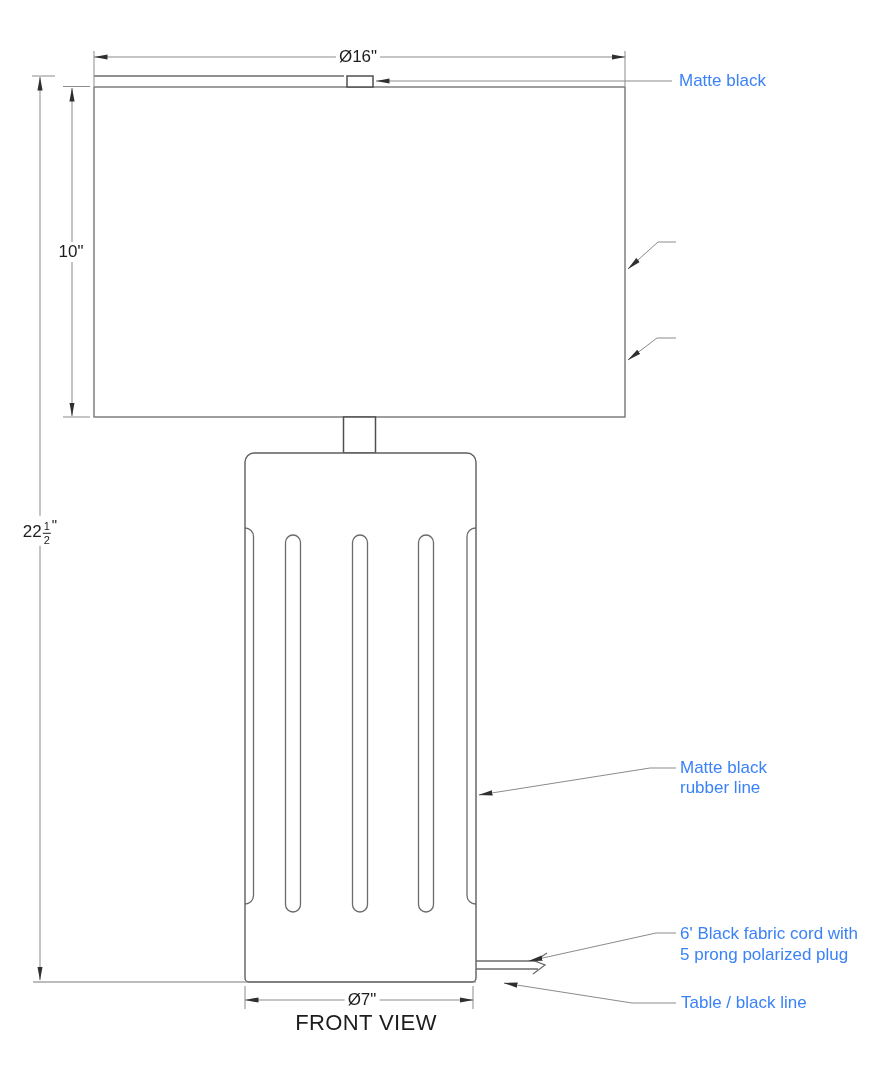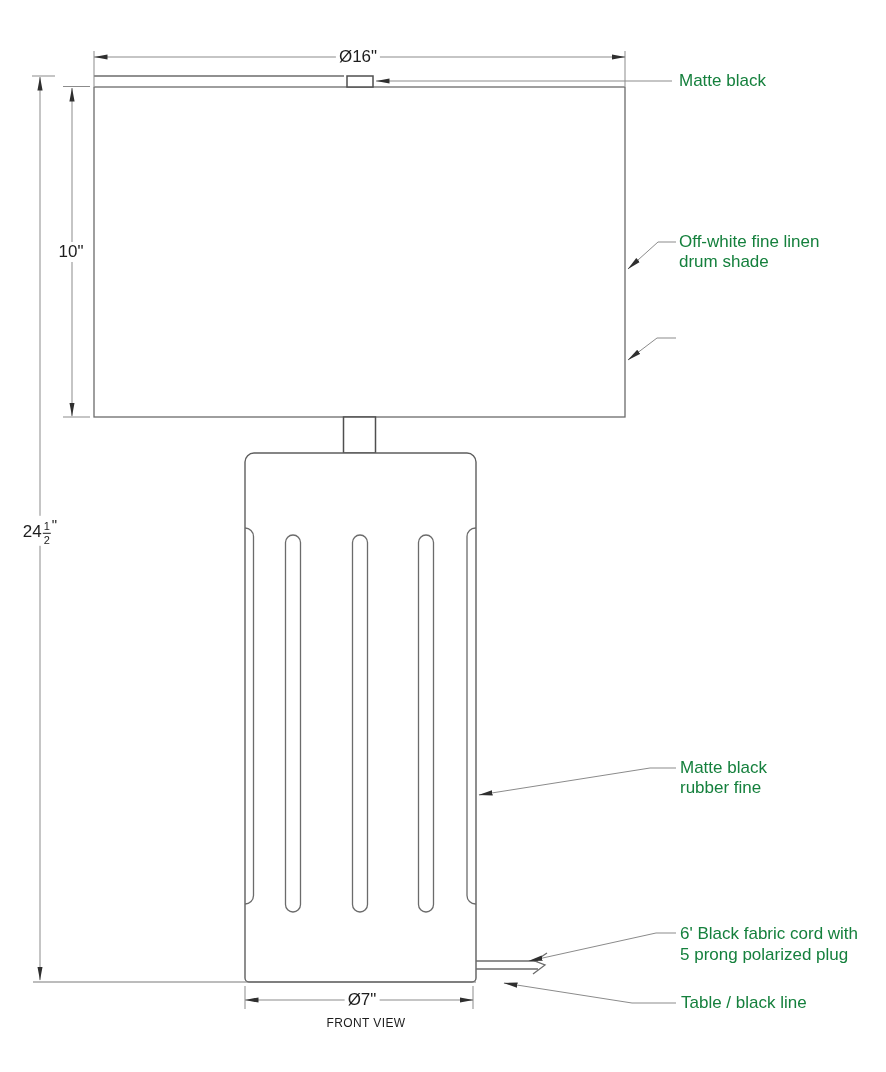--- a/index.html
+++ b/index.html
@@ -3,30 +3,30 @@
 <meta charset="utf-8">
 <style>
   html,body{margin:0;padding:0;background:#ffffff;}
   #stage{
     position:relative;width:886px;height:1072px;background:#ffffff;overflow:hidden;
     font-family:"Liberation Sans", sans-serif;color:#1d1d1d;
   }
   #linework{position:absolute;left:0;top:0;width:886px;height:1072px;}
   .ann{
     position:absolute;font-size:17px;line-height:20px;white-space:nowrap;
-    color:#15803d;
+    color:#3b82f6;
   }
   .ann.cord-lh{line-height:21px;}
   .dim{
     position:absolute;transform:translate(-50%,-50%);
     background:#ffffff;padding:0 3px;font-size:17px;white-space:nowrap;color:#1d1d1d;
   }
   .view-label{
     position:absolute;transform:translate(-50%,-50%);
-    font-size:12px;letter-spacing:.4px;white-space:nowrap;color:#1d1d1d;
+    font-size:22px;letter-spacing:.4px;white-space:nowrap;color:#1d1d1d;
   }
   .frac{
     display:inline-block;text-align:center;font-size:11px;line-height:1.08;
     vertical-align:-0.55em;margin:0 1px;
   }
   .frac .num{display:block;border-bottom:1.2px solid #1d1d1d;padding:0 1px 0.5px;}
   .frac .den{display:block;padding-top:0.5px;}
   .unit{display:inline-block;vertical-align:0.5em;font-size:15px;}
 </style>
 </head>
@@ -89,36 +89,32 @@
       <polyline points="676,242 658,242 628,269" marker-end="url(#arw)"></polyline>
       <polyline points="676,338 657,338 628,360" marker-end="url(#arw)"></polyline>
       <polyline points="676,768 650,768 479,795" marker-end="url(#arw)"></polyline>
       <polyline points="676,933 656,933 529,961" marker-end="url(#arw)"></polyline>
       <polyline points="676,1003 632,1003 504,983" marker-end="url(#arw)"></polyline>
     </g>
   </svg>
 
   <div class="dim" style="left:358px;top:57px">Ø16"</div>
   <div class="dim" style="left:71px;top:252px">10"</div>
-  <div class="dim" style="left:40px;top:531px"><span>24</span><span class="frac"><span class="num">1</span><span class="den">2</span></span><span class="unit">"</span></div>
+  <div class="dim" style="left:40px;top:531px"><span>22</span><span class="frac"><span class="num">1</span><span class="den">2</span></span><span class="unit">"</span></div>
   <div class="dim" style="left:362px;top:1000px">Ø7"</div>
 
   <div class="ann" style="left:679px;top:71px">
     <div>Matte black</div>
   </div>
 
-  <div class="ann" style="left:679px;top:232px">
-    <div>Off-white fine linen</div>
-    <div>drum shade</div>
-  </div>
 
 
   <div class="ann" style="left:680px;top:758px">
     <div>Matte black</div>
-    <div>rubber fine</div>
+    <div>rubber line</div>
   </div>
 
   <div class="ann cord-lh" style="left:680px;top:923px">
     <div>6' Black fabric cord with</div>
     <div>5 prong polarized plug</div>
   </div>
 
   <div class="ann" style="left:681px;top:993px">
     <div>Table / black line</div>
   </div>

